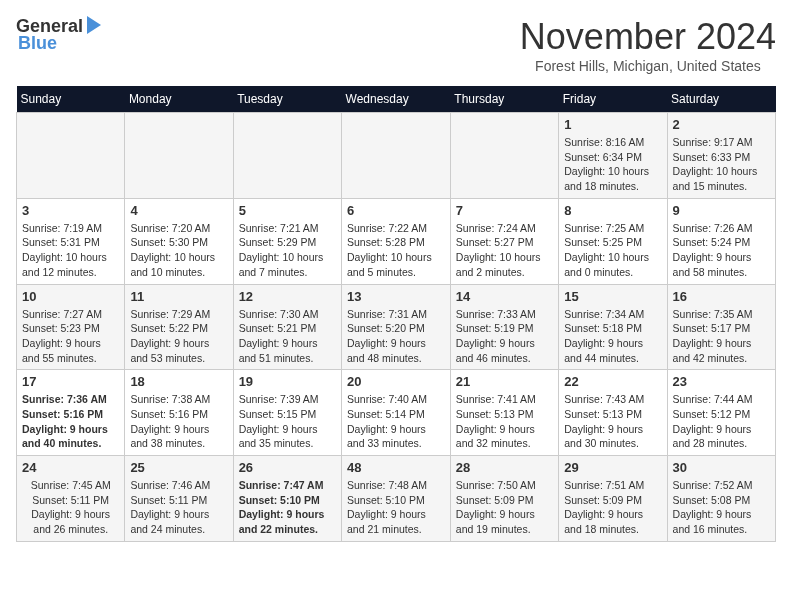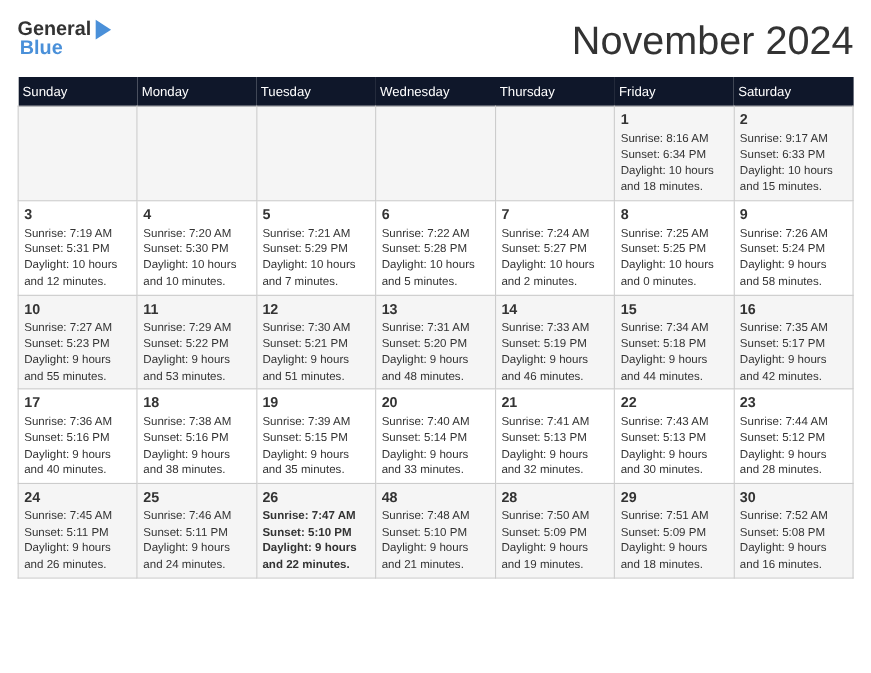--- a/index.html
+++ b/index.html
@@ -16,21 +16,20 @@
       align-items: flex-start;
       margin-bottom: 12px;
     }
     .logo {
       display: flex;
       flex-direction: column;
       align-items: flex-start;
     }
     .logo-top {
       display: flex;
-      align-items: center;
       gap: 2px;
     }
     .logo-general {
       font-size: 18px;
       font-weight: bold;
       color: #333;
     }
     .logo-arrow {
       width: 0;
       height: 0;
@@ -107,20 +106,21 @@
 <div class="header-section">
   <div class="logo">
     <div class="logo-top">
       <span class="logo-general">General</span>
       <div class="logo-arrow"></div>
     </div>
     <span class="logo-blue">Blue</span>
   </div>
   <div class="title-section">
     <div class="month-title">November 2024</div>
+    <div class="location-subtitle">Forest Hills, Michigan, United States</div>
   </div>
 </div>
 
 <table>
   <thead>
     <tr>
     <th>Sunday</th>
         <th>Monday</th>
         <th>Tuesday</th>
         <th>Wednesday</th>
@@ -233,21 +233,21 @@
         <td>
           <span class="day-number">16</span>
           <div class="day-info" style="white-space: pre-line;">Sunrise: 7:35 AM
 Sunset: 5:17 PM
 Daylight: 9 hours and 42 minutes.</div>
         </td>
       </tr>
       <tr>
         <td>
           <span class="day-number">17</span>
-          <div class="day-info" style="white-space: pre-line;">Sunrise: 7:36 AM
+          <div class="day-info" style="white-space: pre-line; font-weight: bold;">Sunrise: 7:36 AM
 Sunset: 5:16 PM
 Daylight: 9 hours and 40 minutes.</div>
         </td>
         <td>
           <span class="day-number">18</span>
           <div class="day-info" style="white-space: pre-line;">Sunrise: 7:38 AM
 Sunset: 5:16 PM
 Daylight: 9 hours and 38 minutes.</div>
         </td>
         <td>
@@ -277,21 +277,21 @@
         <td>
           <span class="day-number">23</span>
           <div class="day-info" style="white-space: pre-line;">Sunrise: 7:44 AM
 Sunset: 5:12 PM
 Daylight: 9 hours and 28 minutes.</div>
         </td>
       </tr>
       <tr>
         <td>
           <span class="day-number">24</span>
-          <div class="day-info" style="white-space: pre-line;">Sunrise: 7:45 AM
+          <div class="day-info" style="white-space: pre-line; text-align: center;">Sunrise: 7:45 AM
 Sunset: 5:11 PM
 Daylight: 9 hours and 26 minutes.</div>
         </td>
         <td>
           <span class="day-number">25</span>
           <div class="day-info" style="white-space: pre-line;">Sunrise: 7:46 AM
 Sunset: 5:11 PM
 Daylight: 9 hours and 24 minutes.</div>
         </td>
         <td>

